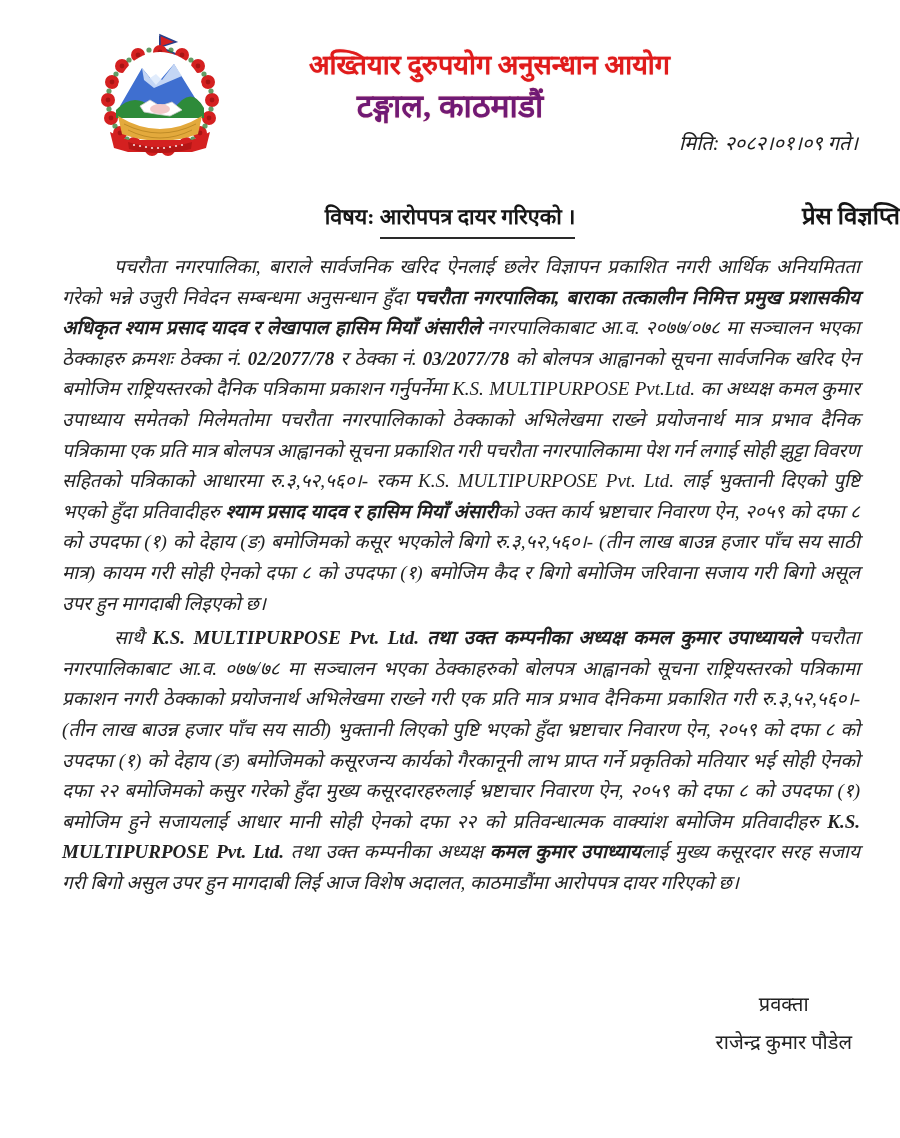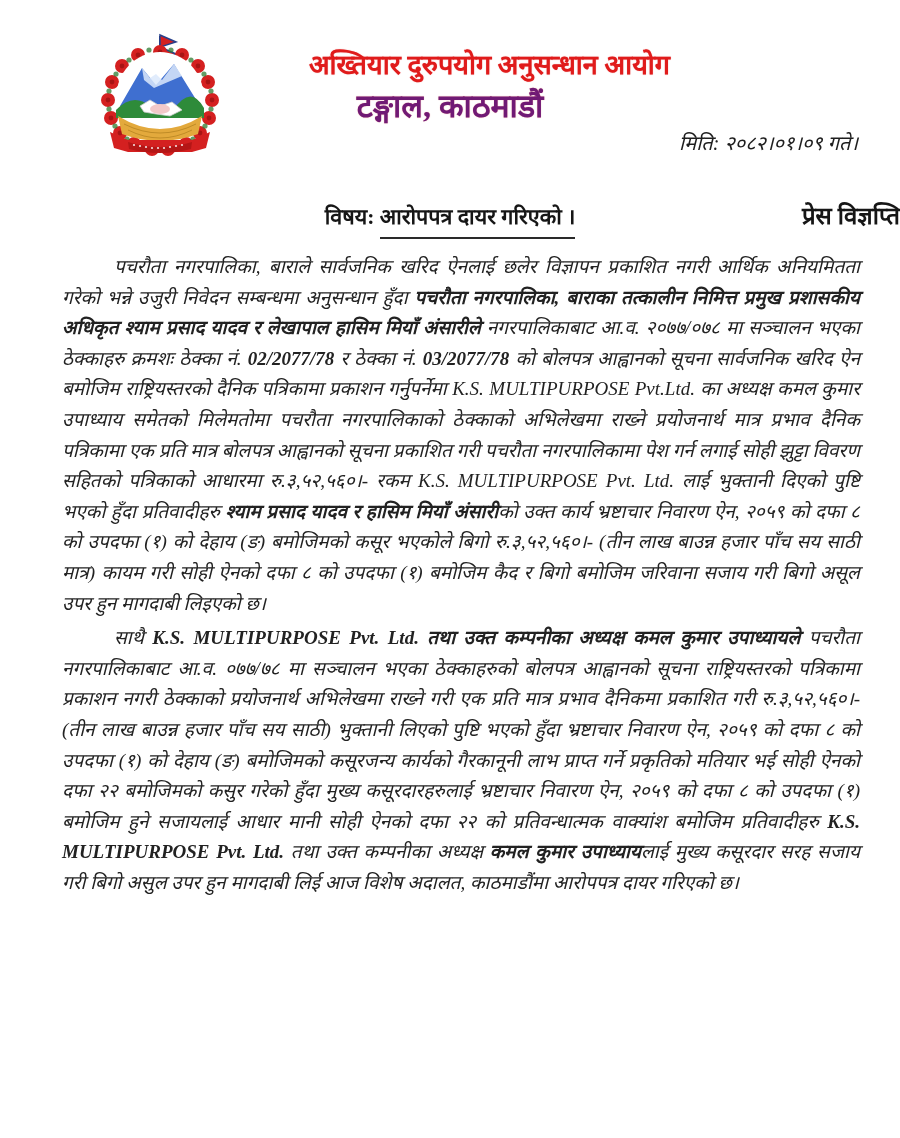--- a/index.html
+++ b/index.html
@@ -159,14 +159,18 @@
   <div class="date-line">मिति: २०८२।०१।०९ गते।</div>
 
   <div class="press-title">प्रेस विज्ञप्ति</div>
   <div class="subject-line"><span>विषय: </span><span class="subject-underlined">आरोपपत्र दायर गरिएको ।</span></div>
 
   <div class="body-text">
     <p><span>पचरौता नगरपालिका, बाराले सार्वजनिक खरिद ऐनलाई छलेर विज्ञापन प्रकाशित नगरी आर्थिक अनियमितता गरेको भन्ने उजुरी निवेदन सम्बन्धमा अनुसन्धान हुँदा </span><span class="b">पचरौता नगरपालिका, बाराका तत्कालीन निमित्त प्रमुख प्रशासकीय अधिकृत श्याम प्रसाद यादव र लेखापाल हासिम मियाँ अंसारीले</span><span> नगरपालिकाबाट आ.व. २०७७/०७८ मा सञ्चालन भएका ठेक्काहरु क्रमशः ठेक्का नं. </span><span class="b">02/2077/78</span><span> र ठेक्का नं. </span><span class="b">03/2077/78</span><span> को बोलपत्र आह्वानको सूचना सार्वजनिक खरिद ऐन बमोजिम राष्ट्रियस्तरको दैनिक पत्रिकामा प्रकाशन गर्नुपर्नेमा K.S. MULTIPURPOSE Pvt.Ltd. का अध्यक्ष कमल कुमार उपाध्याय समेतको मिलेमतोमा पचरौता नगरपालिकाको ठेक्काको अभिलेखमा राख्ने प्रयोजनार्थ मात्र प्रभाव दैनिक पत्रिकामा एक प्रति मात्र बोलपत्र आह्वानको सूचना प्रकाशित गरी पचरौता नगरपालिकामा पेश गर्न लगाई सोही झुट्टा विवरण सहितको पत्रिकाको आधारमा रु.३,५२,५६०।- रकम K.S. MULTIPURPOSE Pvt. Ltd. लाई भुक्तानी दिएको पुष्टि भएको हुँदा प्रतिवादीहरु </span><span class="b">श्याम प्रसाद यादव र हासिम मियाँ अंसारी</span><span>को उक्त कार्य भ्रष्टाचार निवारण ऐन, २०५९ को दफा ८ को उपदफा (१) को देहाय (ङ) बमोजिमको कसूर भएकोले बिगो रु.३,५२,५६०।- (तीन लाख बाउन्न हजार पाँच सय साठी मात्र) कायम गरी सोही ऐनको दफा ८ को उपदफा (१) बमोजिम कैद र बिगो बमोजिम जरिवाना सजाय गरी बिगो असूल उपर हुन मागदाबी लिइएको छ।</span></p>
     <p><span>साथै </span><span class="b">K.S. MULTIPURPOSE Pvt. Ltd. तथा उक्त कम्पनीका अध्यक्ष कमल कुमार उपाध्यायले</span><span> पचरौता नगरपालिकाबाट आ.व. ०७७/७८ मा सञ्चालन भएका ठेक्काहरुको बोलपत्र आह्वानको सूचना राष्ट्रियस्तरको पत्रिकामा प्रकाशन नगरी ठेक्काको प्रयोजनार्थ अभिलेखमा राख्ने गरी एक प्रति मात्र प्रभाव दैनिकमा प्रकाशित गरी रु.३,५२,५६०।- (तीन लाख बाउन्न हजार पाँच सय साठी) भुक्तानी लिएको पुष्टि भएको हुँदा भ्रष्टाचार निवारण ऐन, २०५९ को दफा ८ को उपदफा (१) को देहाय (ङ) बमोजिमको कसूरजन्य कार्यको गैरकानूनी लाभ प्राप्त गर्ने प्रकृतिको मतियार भई सोही ऐनको दफा २२ बमोजिमको कसुर गरेको हुँदा मुख्य कसूरदारहरुलाई भ्रष्टाचार निवारण ऐन, २०५९ को दफा ८ को उपदफा (१) बमोजिम हुने सजायलाई आधार मानी सोही ऐनको दफा २२ को प्रतिवन्धात्मक वाक्यांश बमोजिम प्रतिवादीहरु </span><span class="b">K.S. MULTIPURPOSE Pvt. Ltd.</span><span> तथा उक्त कम्पनीका अध्यक्ष </span><span class="b">कमल कुमार उपाध्याय</span><span>लाई मुख्य कसूरदार सरह सजाय गरी बिगो असुल उपर हुन मागदाबी लिई आज विशेष अदालत, काठमाडौंमा आरोपपत्र दायर गरिएको छ।</span></p>
   </div>
 
+  <div class="signature">
+    <div>प्रवक्ता</div>
+    <div>राजेन्द्र कुमार पौडेल</div>
+  </div>
 
 </div>
 
 </body></html>

